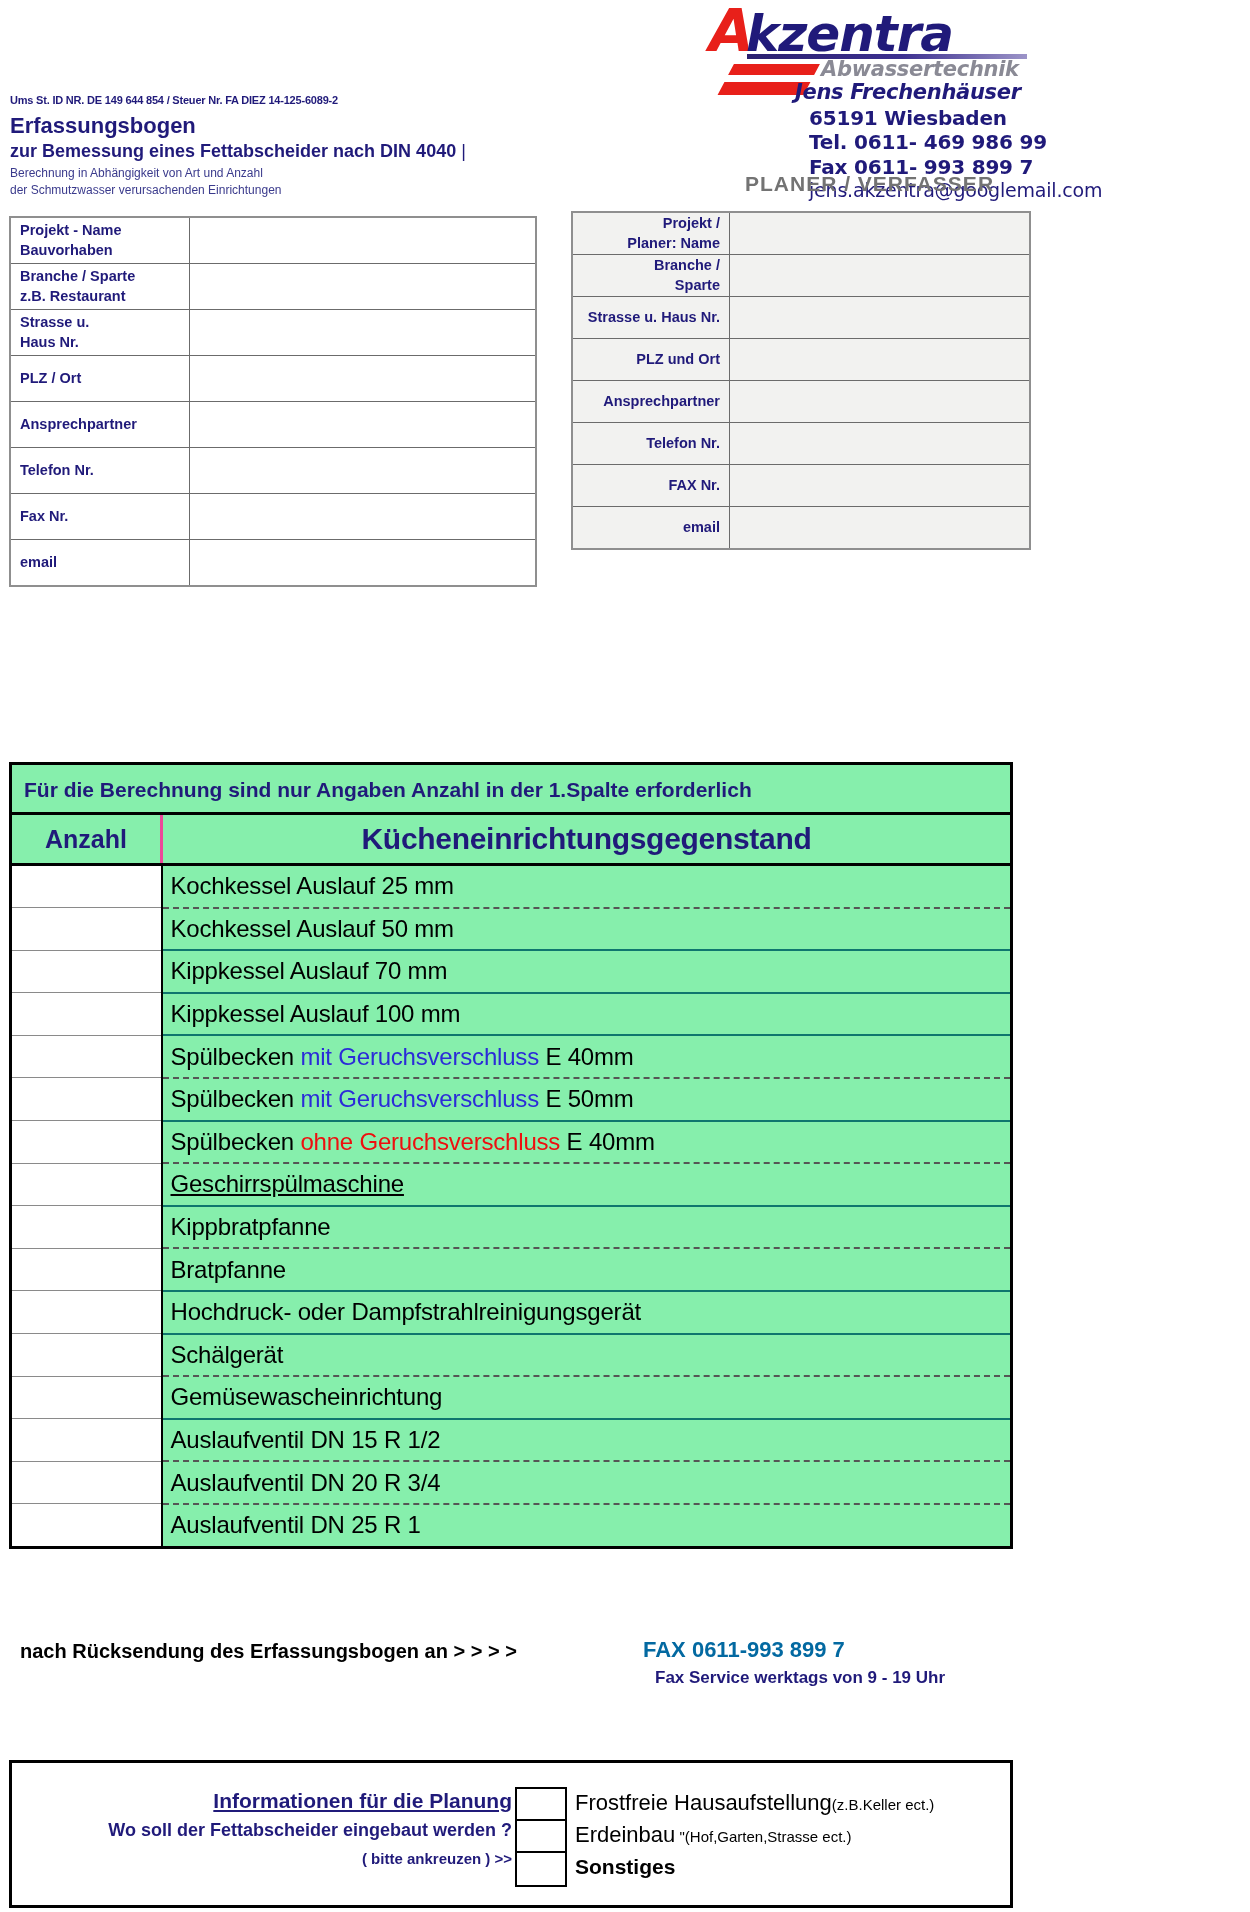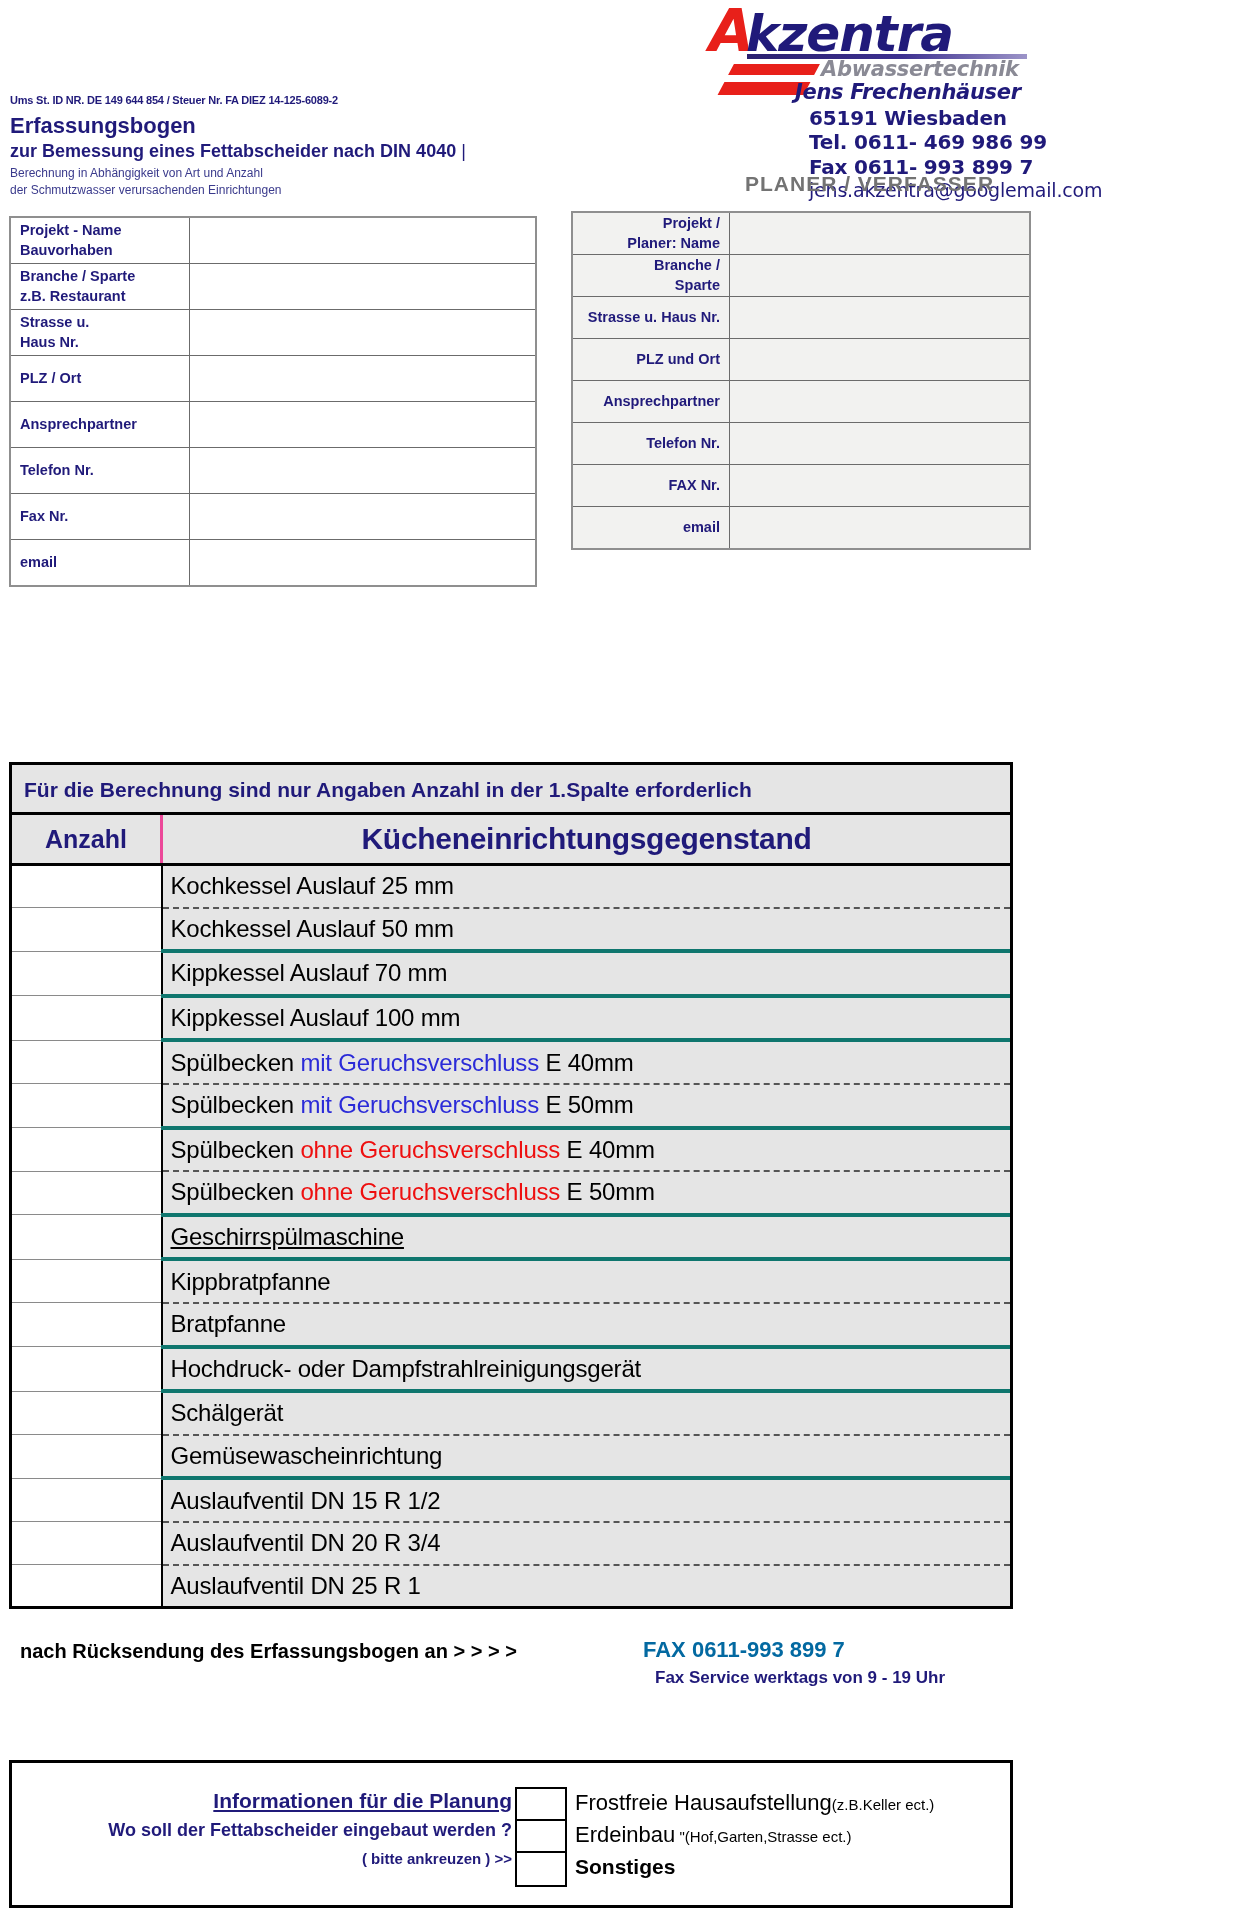--- a/index.html
+++ b/index.html
@@ -192,21 +192,21 @@
   .ft-right td.val { background: #f2f2f0; }
 
   
   .main-box {
     position: absolute;
     left: 9px;
     top: 762px;
     width: 1004px;
     border: 3px solid #000;
     box-sizing: border-box;
-    background: #e5e5e5;
+    background: #86efac;
   }
   .calc-note {
     height: 50px;
     line-height: 50px;
     padding-left: 12px;
     font-weight: 700;
     font-size: 21px;
     color: #201a7a;
     white-space: nowrap;
     border-bottom: 3px solid #000;
@@ -244,21 +244,21 @@
     background: #fff;
   }
   .items-table tr:first-child td.num { border-top: none; }
   .items-table td.name {
     padding-left: 8px;
     font-size: 24px;
     color: #000;
     white-space: nowrap;
     letter-spacing: -0.2px;
   }
-  .items-table td.name.b-solid  { border-bottom: 4px solid #0f766e; }
+  .items-table td.name.b-solid  { border-bottom: 2px solid #0f766e; }
   .items-table td.name.b-dashed { border-bottom: 2px dashed #555; }
   .items-table td.name.b-dashdot{ border-bottom: 2px dashed #555; }
   .items-table td.name.b-none   { border-bottom: none; }
   .items-table tr:last-child td { border-bottom: none; }
   .mit  { color: #2b2bd8; }
   .ohne { color: #ee0f0f; }
   .ul   { text-decoration: underline; }
 
   
   .footer-note {
@@ -514,24 +514,20 @@
             <td class="num"></td>
             <td class="name b-dashed"><span>Spülbecken </span><span class="mit">mit Geruchsverschluss</span><span> E 40mm</span></td>
           </tr>
         <tr>
             <td class="num"></td>
             <td class="name b-solid"><span>Spülbecken </span><span class="mit">mit Geruchsverschluss</span><span> E 50mm</span></td>
           </tr>
         <tr>
             <td class="num"></td>
             <td class="name b-dashed"><span>Spülbecken </span><span class="ohne">ohne Geruchsverschluss</span><span> E 40mm</span></td>
-          </tr>
-        <tr>
-            <td class="num"></td>
-            <td class="name b-solid"><span>Spülbecken </span><span class="ohne">ohne Geruchsverschluss</span><span> E 50mm</span></td>
           </tr>
         <tr>
             <td class="num"></td>
             <td class="name b-solid"><span class="ul">Geschirrspülmaschine</span></td>
           </tr>
         <tr>
             <td class="num"></td>
             <td class="name b-dashed"><span>Kippbratpfanne</span></td>
           </tr>
         <tr>

